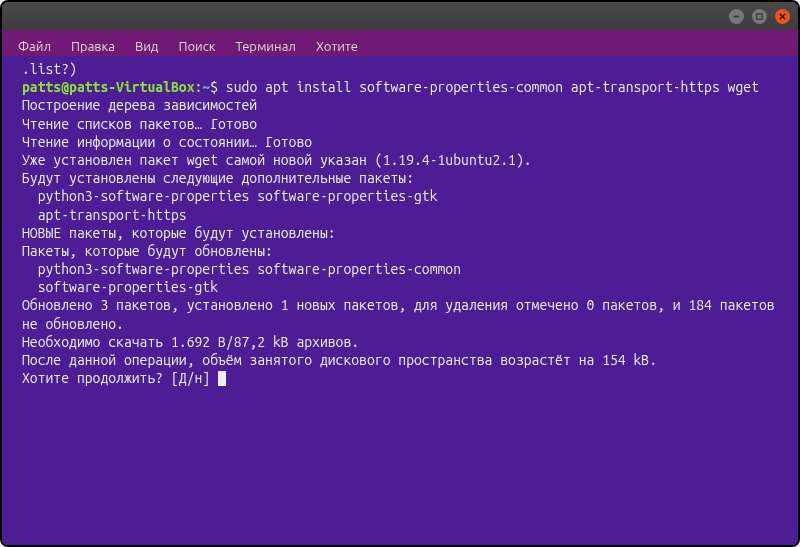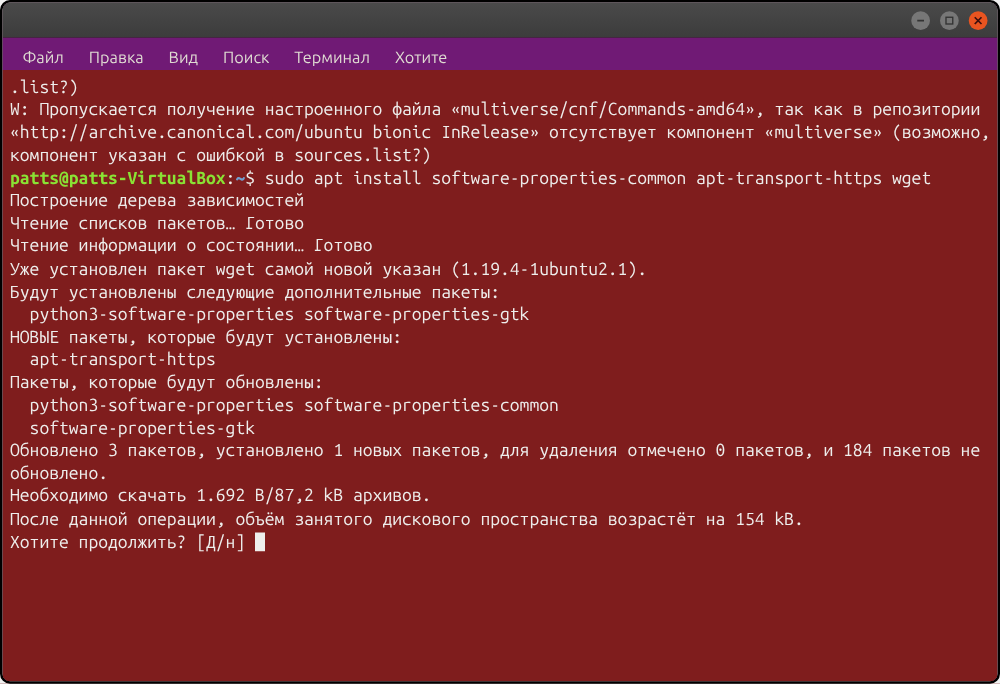--- a/index.html
+++ b/index.html
@@ -69,22 +69,22 @@
       font-family: "Ubuntu", sans-serif;
     }
     .menu-item {
       color: #dfdbd2;
       font-size: 13px;
       padding: 3px 8px;
       cursor: pointer;
     }
     .terminal {
       flex: 1;
-      background: #7f1d1d;
-      padding: 4px 6px;
+      background: #4c1d95;
+      padding: 4px 20px;
       color: #eeeeec;
       font-size: 14px;
       line-height: 1.3;
       overflow: hidden;
       white-space: pre-wrap;
       word-break: break-all;
     }
     .prompt-user { color: #8ae234; font-weight: bold; }
     .prompt-path { color: #729fcf; font-weight: bold; }
     .prompt-dollar { color: #eeeeec; }
@@ -127,30 +127,29 @@
   <div class="menubar">
     <span class="menu-item">Файл</span>
     <span class="menu-item">Правка</span>
     <span class="menu-item">Вид</span>
     <span class="menu-item">Поиск</span>
     <span class="menu-item">Терминал</span>
     <span class="menu-item">Хотите</span>
   </div>
 
   <div class="terminal" id="terminal-body"><span class="out">.list?)
-</span><span class="out">W: Пропускается получение настроенного файла «multiverse/cnf/Commands-amd64», так как в репозитории «http://archive.canonical.com/ubuntu bionic InRelease» отсутствует компонент «multiverse» (возможно, компонент указан с ошибкой в sources.list?)
 </span><span><span class="prompt-user">patts@patts-VirtualBox</span><span class="prompt-dollar">:</span><span class="prompt-path">~</span><span class="prompt-dollar">$ </span><span class="cmd">sudo apt install software-properties-common apt-transport-https wget
 </span></span><span class="out">Построение дерева зависимостей
 </span><span class="out">Чтение списков пакетов… Готово
 </span><span class="out">Чтение информации о состоянии… Готово
 </span><span class="out">Уже установлен пакет wget самой новой указан (1.19.4-1ubuntu2.1).
 </span><span class="out">Будут установлены следующие дополнительные пакеты:
 </span><span class="out">  python3-software-properties software-properties-gtk
+</span><span class="out">  apt-transport-https
 </span><span class="out">НОВЫЕ пакеты, которые будут установлены:
-</span><span class="out">  apt-transport-https
 </span><span class="out">Пакеты, которые будут обновлены:
 </span><span class="out">  python3-software-properties software-properties-common
 </span><span class="out">  software-properties-gtk
 </span><span class="out">Обновлено 3 пакетов, установлено 1 новых пакетов, для удаления отмечено 0 пакетов, и 184 пакетов не обновлено.
 </span><span class="out">Необходимо скачать 1.692 B/87,2 kB архивов.
 </span><span class="out">После данной операции, объём занятого дискового пространства возрастёт на 154 kB.
 </span><span class="out">Хотите продолжить? [Д/н] </span><span class="cursor"></span></div>
 
 </div>
 

